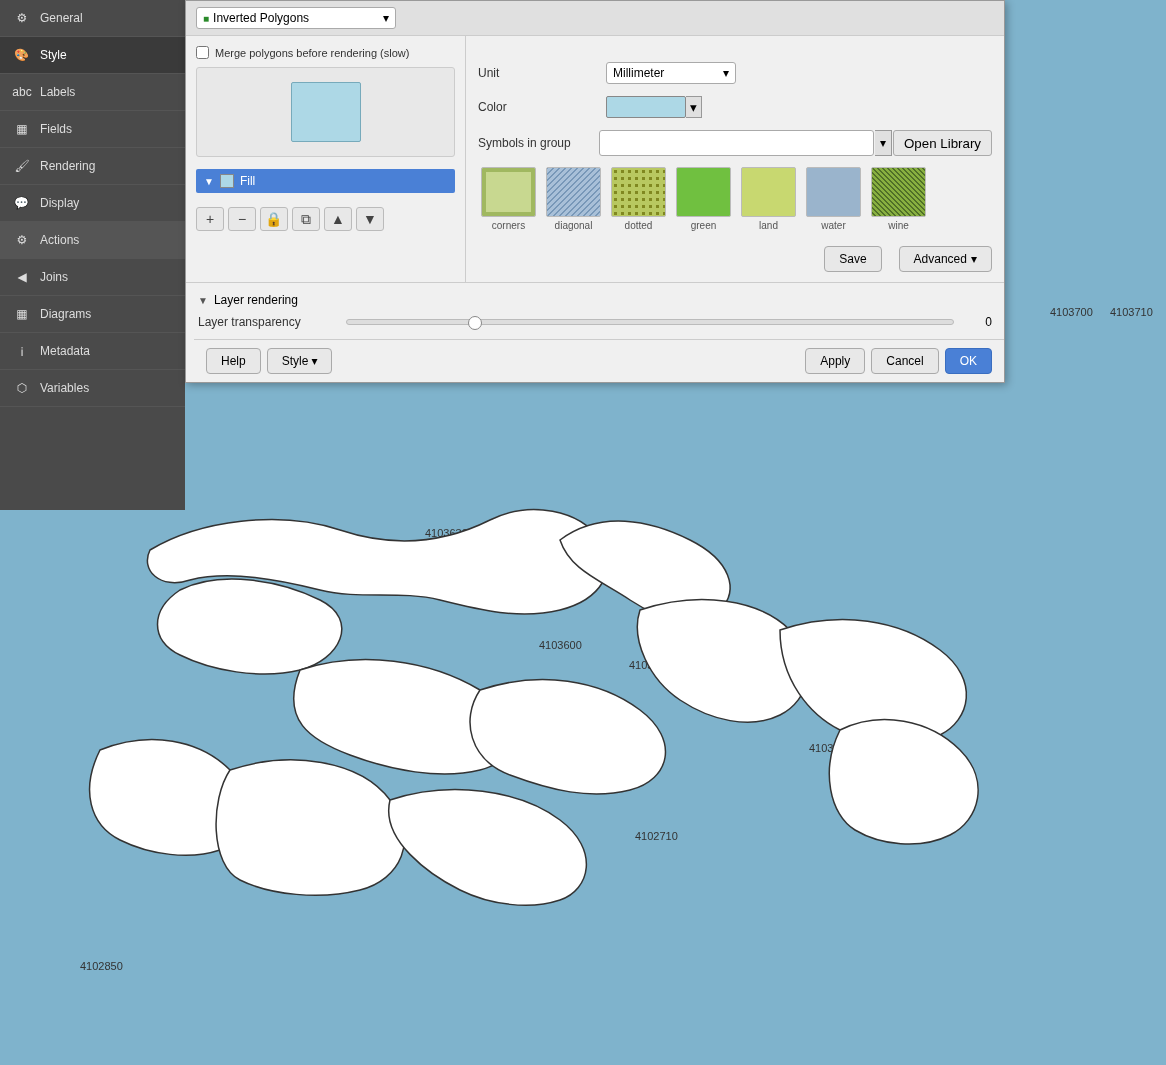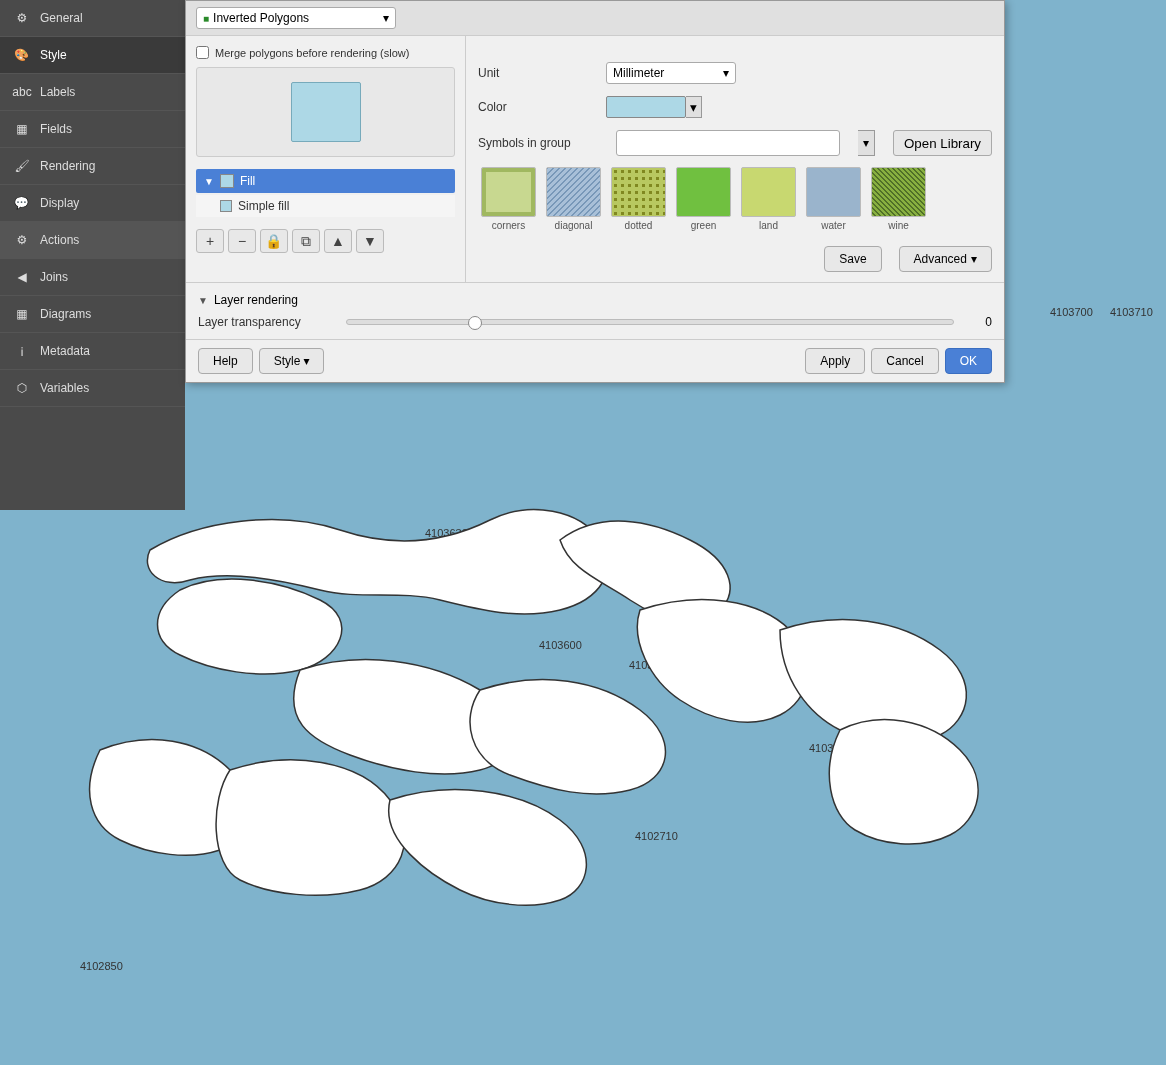--- a/index.html
+++ b/index.html
@@ -140,21 +140,21 @@
     .color-swatch {
       width: 80px; height: 22px; background: #add8e6; border: 1px solid #888;
       border-radius: 2px; cursor: pointer; display: inline-block;
     }
     .color-dropdown-btn {
       background: #e0e0e0; border: 1px solid #999; border-left: none;
       padding: 0 4px; height: 22px; cursor: pointer; display: inline-flex; align-items: center;
     }
 
     .symbols-row {
-      display: flex; align-items: center; gap: 18px;
+      display: flex; align-items: center; gap: 1px;
     }
     .symbols-label { width: 120px; color: #333; flex-shrink: 0; }
     .symbols-search {
       flex: 1; background: white; border: 1px solid #aaa; border-radius: 3px;
       padding: 3px 6px; height: 26px; display: flex; align-items: center;
     }
     .symbols-arrow {
       background: #e0e0e0; border: 1px solid #999; border-left: none;
       padding: 0 5px; height: 26px; cursor: pointer; display: flex; align-items: center;
     }
@@ -208,21 +208,21 @@
     .layer-slider-thumb {
       width: 14px; height: 14px; background: white; border: 1px solid #888;
       border-radius: 50%; position: absolute; top: -4px; left: 20%;
       cursor: pointer;
     }
     .layer-value { width: 30px; text-align: right; }
 
     
     .dialog-footer {
       border-top: 1px solid #ccc; padding: 8px 12px;
-      display: flex; align-items: center; gap: 8px; background: #f0f0f0;
+      display: flex; align-items: center; gap: 8px; background: #f0f0f0; margin-left: 8px;
     }
     .footer-left { display: flex; gap: 6px; }
     .footer-right { margin-left: auto; display: flex; gap: 6px; }
     .btn { padding: 5px 14px; border-radius: 4px; border: 1px solid #aaa; cursor: pointer; font-size: 12px; }
     .btn-default { background: #e8e8e8; }
     .btn-primary { background: #4a80d6; color: white; border-color: #3a6ec0; }
     .btn-style { display: flex; align-items: center; gap: 3px; }
 
     
     .map-svg { position: absolute; top: 0; left: 0; width: 100%; height: 100%; pointer-events: none; }
@@ -333,24 +333,20 @@
       <div class="preview-area">
         <div class="preview-box"></div>
       </div>
 
       <div>
         <div class="fill-list-item">
           <span style="color:white; font-size:10px;">▼</span>
           <div class="fill-icon"></div>
           <span>Fill</span>
         </div>
-        <div class="fill-list-sub">
-          <div class="fill-icon-small"></div>
-          <span>Simple fill</span>
-        </div>
       </div>
 
       <div class="toolbar-row">
         <button class="tool-btn">+</button>
         <button class="tool-btn">−</button>
         <button class="tool-btn">🔒</button>
         <button class="tool-btn">⧉</button>
         <button class="tool-btn">▲</button>
         <button class="tool-btn">▼</button>
       </div>

